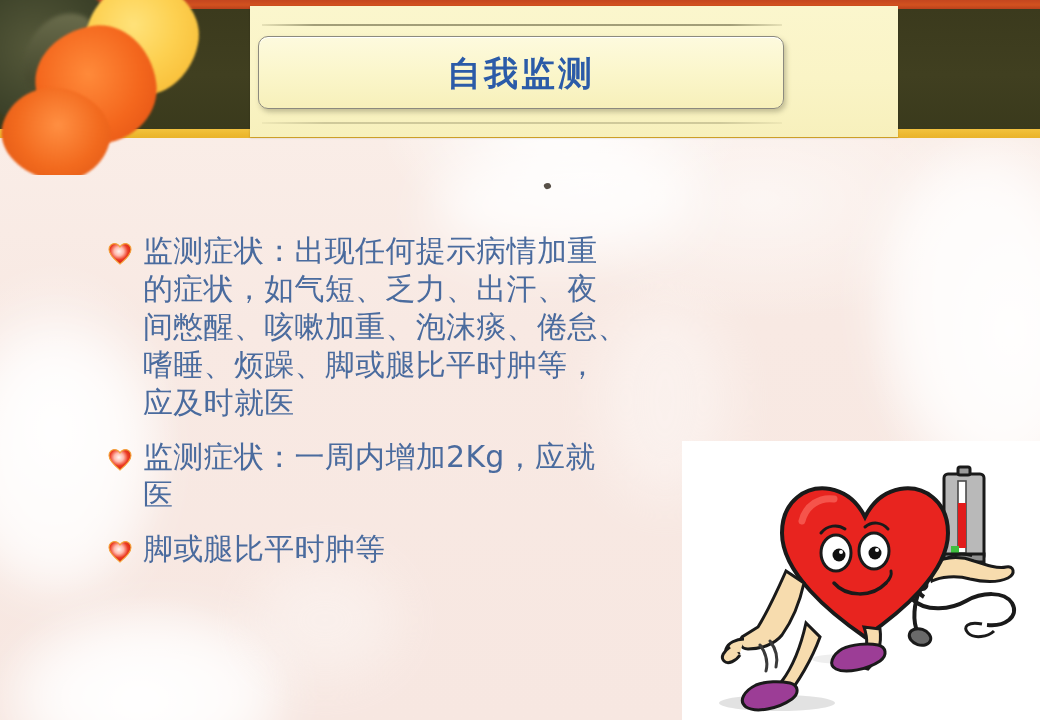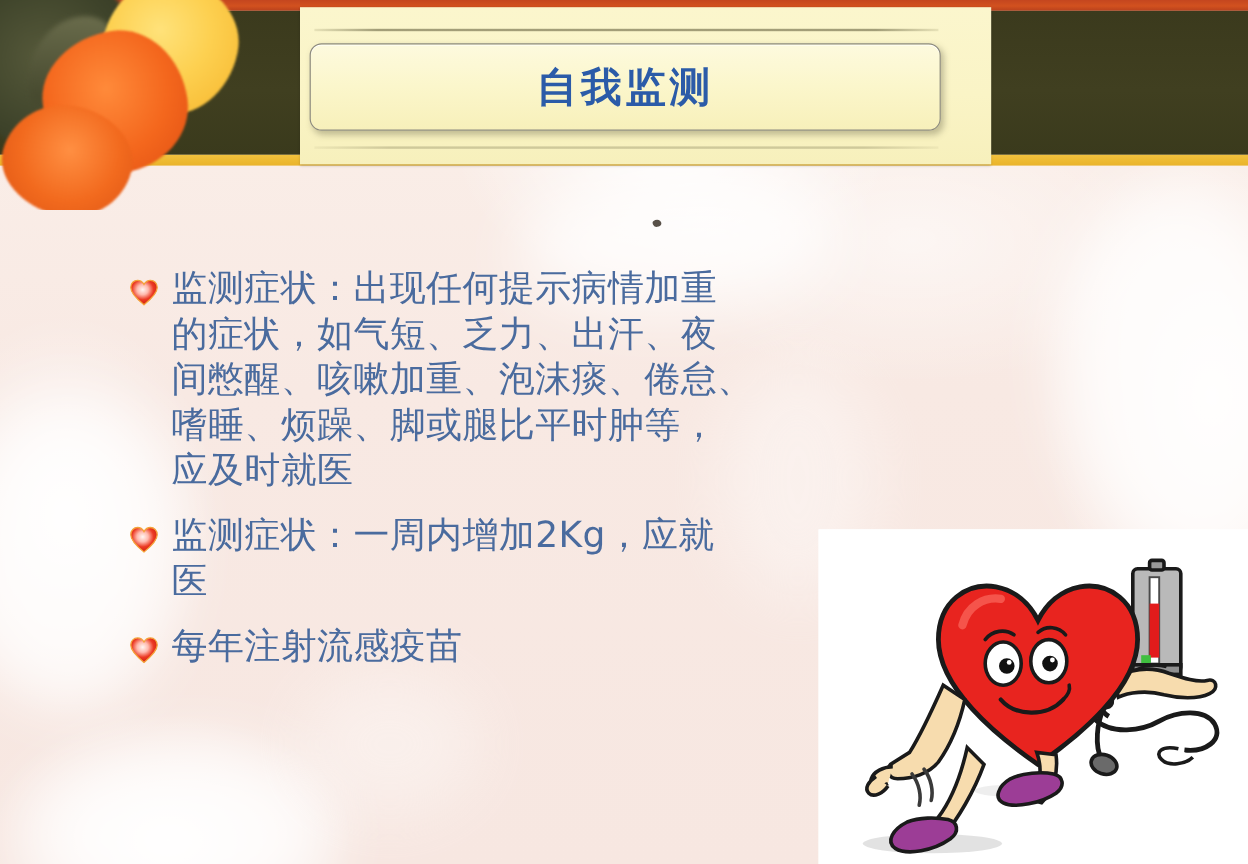--- a/index.html
+++ b/index.html
@@ -101,24 +101,23 @@
     background: linear-gradient(160deg, #6f7150 0%, #474a2f 70%);
     border-radius: 60% 40% 45% 55% / 50% 50% 50% 50%;
     transform: rotate(22deg);
     filter: blur(2px);
   }
 
   
   .title-panel {
     position: absolute;
     left: 250px; top: 6px;
-    width: 544px; height: 131px;
+    width: 648px; height: 131px;
     background: linear-gradient(180deg, #fbf6cd 0%, #faf4c6 55%, #f7f0bc 100%);
     box-shadow: 0 1px 2px rgba(0,0,0,0.18);
-    padding-left: 32px;
   }
   .title-rule-top {
     position: absolute; left: 12px; top: 18px; width: 520px; height: 2px;
     background: linear-gradient(90deg, rgba(120,115,70,0.15) 0%, rgba(90,86,52,0.55) 10%, rgba(90,86,52,0.55) 90%, rgba(120,115,70,0.15) 100%);
   }
   .title-rule-bottom {
     position: absolute; left: 12px; top: 116px; width: 520px; height: 2px;
     background: linear-gradient(90deg, rgba(170,165,120,0.12) 0%, rgba(150,145,105,0.42) 12%, rgba(150,145,105,0.42) 88%, rgba(170,165,120,0.12) 100%);
   }
   .title-box {
@@ -138,21 +137,21 @@
     font-size: 34px;
     font-weight: bold;
     color: #2b5ba8;
     letter-spacing: 3px;
     line-height: 1;
   }
 
   
   .body-area {
     position: absolute;
-    left: 108px; top: 222px;
+    left: 108px; top: 232px;
     width: 570px;
   }
   .bullet-row {
     display: flex;
     align-items: flex-start;
     margin-bottom: 16px;
   }
   .bullet-icon {
     flex: 0 0 auto;
     width: 24px;
@@ -274,21 +273,21 @@
             <radialGradient id="hb3" cx="45%" cy="38%" r="62%">
               <stop offset="0%" stop-color="#fff6f2"></stop>
               <stop offset="34%" stop-color="#ffb9ad"></stop>
               <stop offset="66%" stop-color="#ec3b24"></stop>
               <stop offset="100%" stop-color="#d01f0d"></stop>
             </radialGradient>
           </defs>
           <path d="M12 22 C4 15.5 1 11.5 1 7.6 C1 4 3.6 1.6 6.6 1.6 C8.8 1.6 10.8 2.9 12 5 C13.2 2.9 15.2 1.6 17.4 1.6 C20.4 1.6 23 4 23 7.6 C23 11.5 20 15.5 12 22 Z" fill="url(#hb3)" stroke="#f4a23a" stroke-width="1.1"></path>
         </svg>
       </span>
-      <span class="bullet-text">每年注射流感疫苗</span>
+      <span class="bullet-text">脚或腿比平时肿等</span>
     </div>
 
   </div>
 
   <div class="picture-panel">
     <svg class="pic-svg" viewBox="0 0 358 279" width="358" height="279" xmlns="http://www.w3.org/2000/svg">
       <rect x="0" y="0" width="358" height="279" fill="#ffffff"></rect>
 
       <ellipse cx="95" cy="262" rx="58" ry="8" fill="#d8d8d8" opacity="0.75"></ellipse>
       <ellipse cx="160" cy="218" rx="30" ry="5" fill="#e2e2e2" opacity="0.6"></ellipse>

